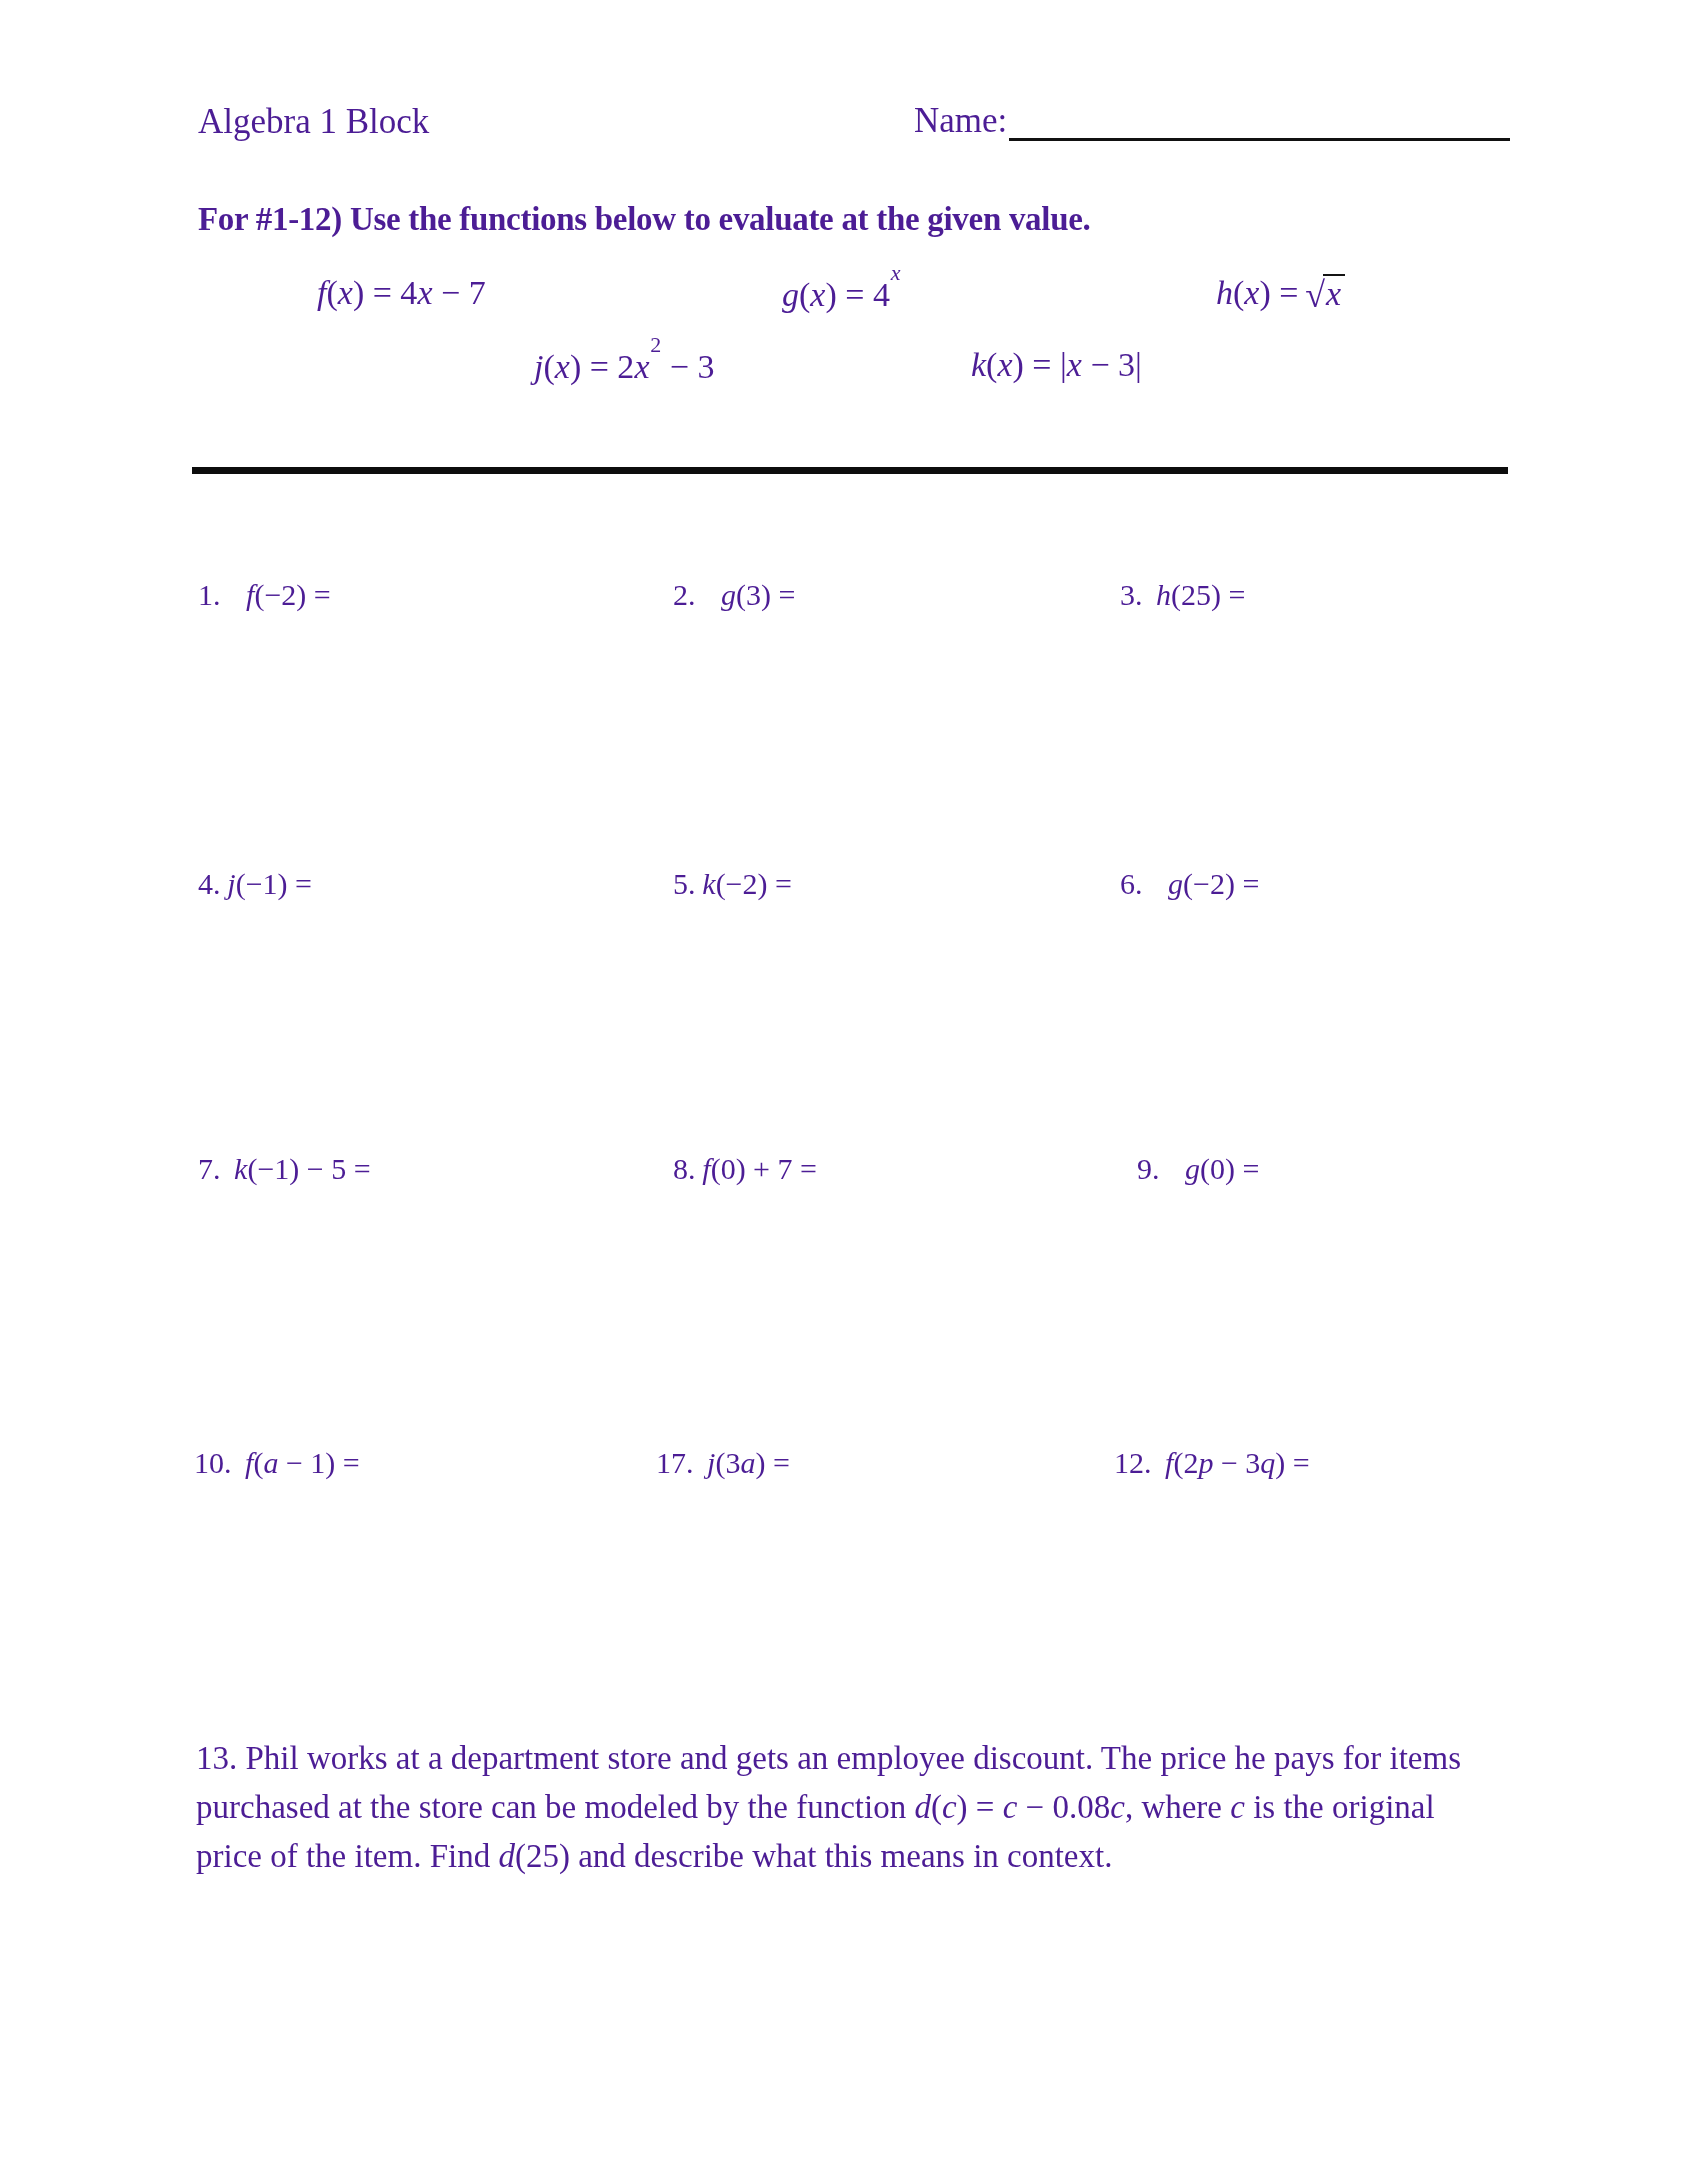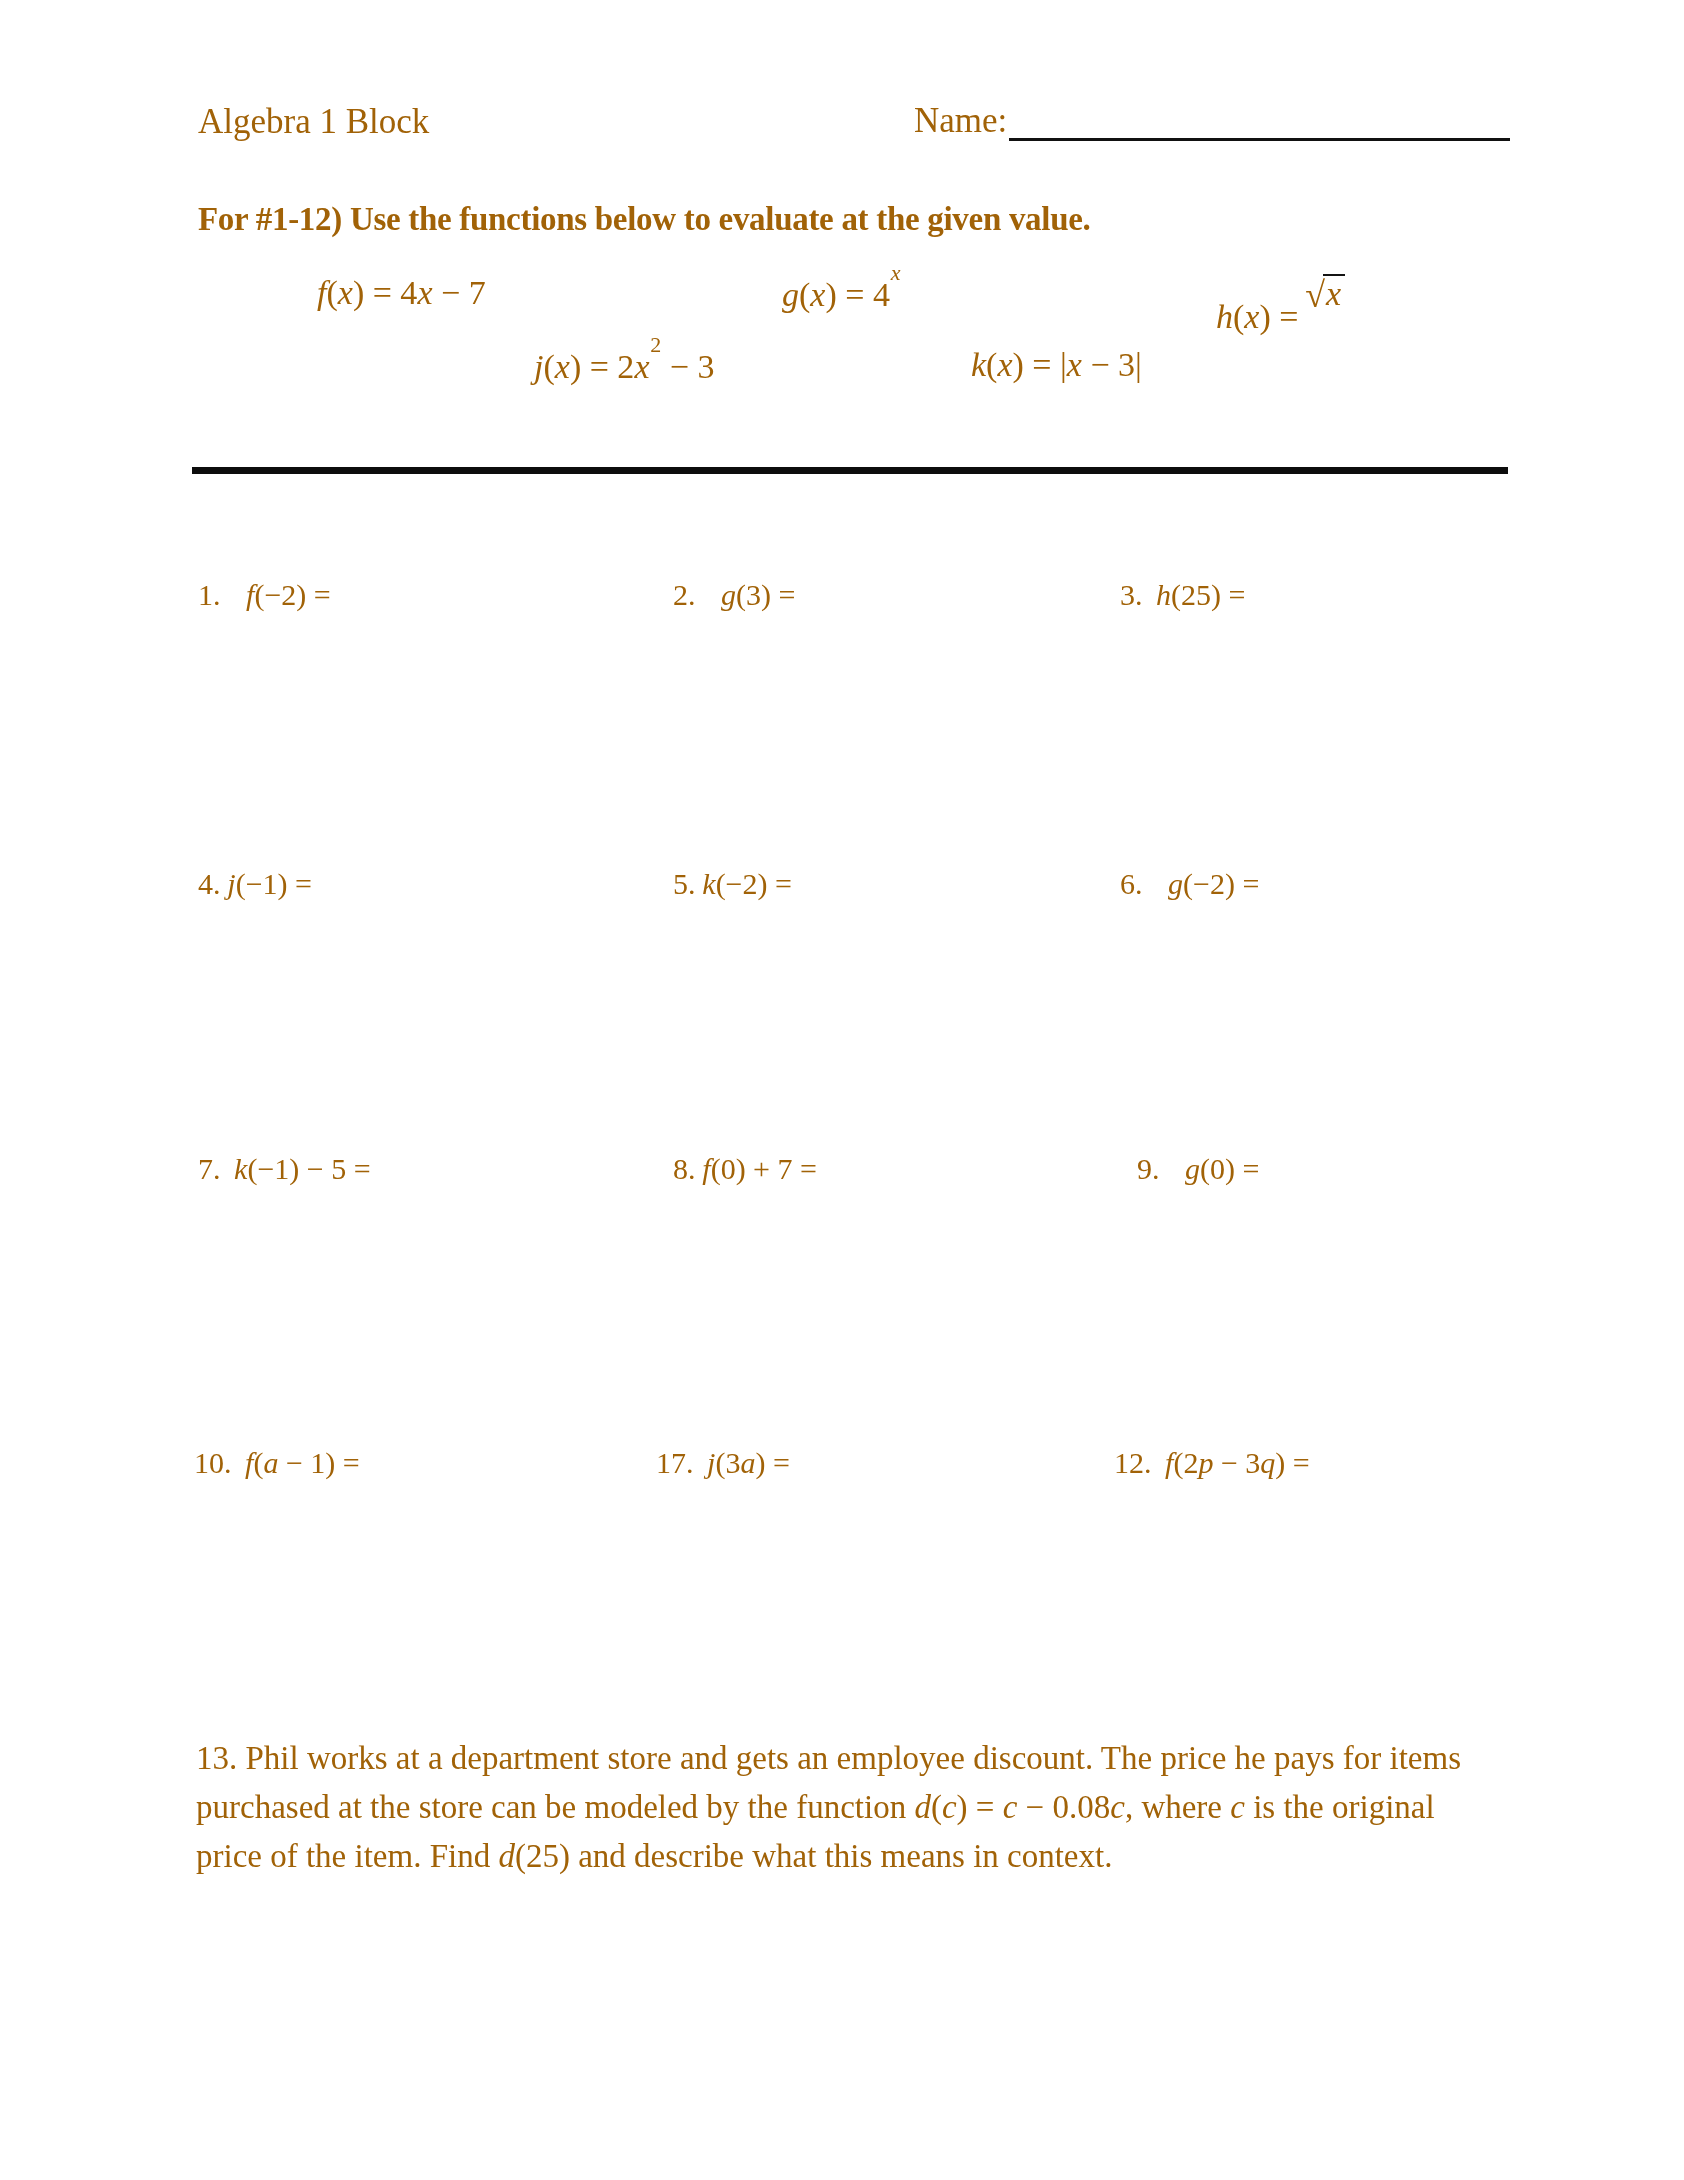--- a/index.html
+++ b/index.html
@@ -1,21 +1,21 @@
 <!DOCTYPE html>
 <html style="font-size:13.6px"><head>
 <meta charset="utf-8">
 <style>
   html, body { margin: 0; padding: 0; background: #ffffff; }
   .page {
     position: relative;
     width: 1685px;
     height: 2181px;
     background: #ffffff;
-    color: #a16207;
+    color: #4c1d95;
     font-family: "Liberation Serif", "DejaVu Serif", serif;
     overflow: hidden;
   }
   .abs { position: absolute; white-space: nowrap; }
   .hdr { font-size: 35px; }
   .instructions { font-size: 33px; font-weight: 700; letter-spacing: -0.3px; }
   .math { font-size: 34px; }
   .math i { font-style: italic; }
   .name-row { display: flex; align-items: flex-end; }
   .name-blank {
@@ -69,21 +69,21 @@
   <div class="abs instructions" style="left:198px; top:201px;">For #1-12) Use the functions below to evaluate at the given value.</div>
 
   <div class="abs math" style="left:317px; top:274px;"><i>f</i>(<i>x</i>) = 4<i>x</i> − 7</div>
 
   <div class="abs math" style="left:756px; top:274px;margin-left:26px;">
     <span><i>g</i>(<i>x</i>) = 4</span><sup class="exp"><i>x</i></sup>
   </div>
 
   <div class="abs math" style="left:1216px; top:274px;">
     <span class="sqrt">
-      <span style="margin-right:6.8px;margin-top:24px;"><i>h</i>(<i>x</i>) = </span>
+      <span style="margin-right:6.8px;"><i>h</i>(<i>x</i>) = </span>
       <span class="rad-sign">√</span>
       <span class="radicand"><i>x</i></span>
     </span>
   </div>
 
   <div class="abs math" style="left:534px; top:346px;">
     <span><i>j</i>(<i>x</i>) = 2<i>x</i></span><sup class="exp">2</sup><span> − 3</span>
   </div>
 
   <div class="abs math" style="left:971px; top:346px;"><i>k</i>(<i>x</i>) = |<i>x</i> − 3|</div>

